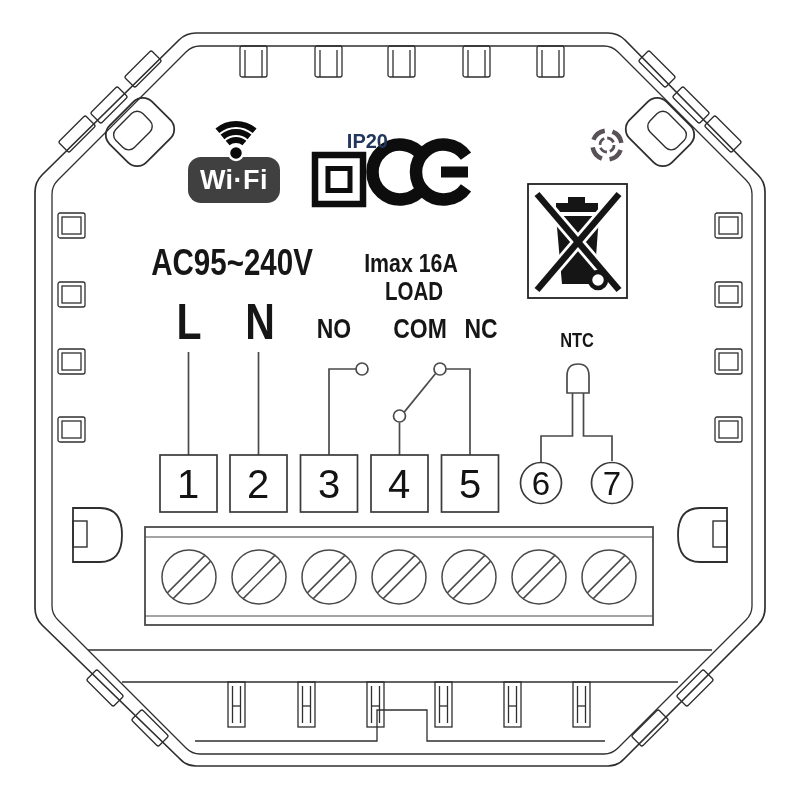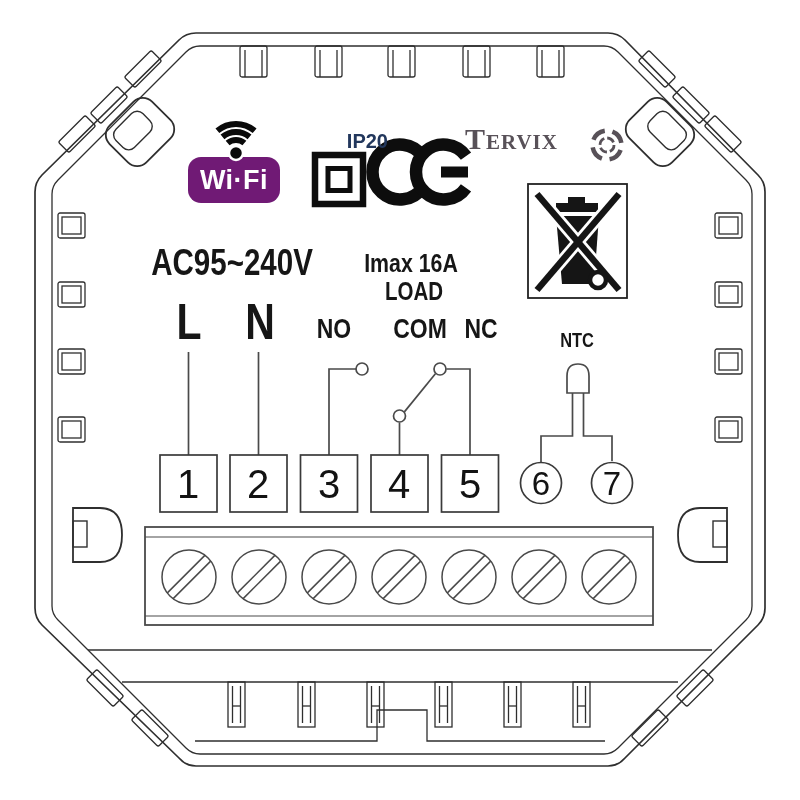--- a/index.html
+++ b/index.html
@@ -6,21 +6,21 @@
   .stage{position:relative;width:800px;height:800px;background:#fff;overflow:hidden;
          font-family:"Liberation Sans",sans-serif;}
   .stage svg{position:absolute;left:0;top:0;}
   .layer0{z-index:0;}
   .layer2{z-index:2;pointer-events:none;}
   .label{position:absolute;z-index:1;color:#161616;font-weight:bold;white-space:nowrap;
          text-align:center;transform:scaleX(0.82);transform-origin:center;line-height:1;}
   .tnum{position:absolute;z-index:1;width:56px;height:56px;display:flex;align-items:center;
         justify-content:center;color:#131313;font-size:40px;line-height:1;}
   .wifi-badge{position:absolute;z-index:1;left:188px;top:157px;width:92px;height:46px;
-        background:#701a75;border-radius:13px;display:flex;align-items:center;justify-content:center;
+        background:#404040;border-radius:13px;display:flex;align-items:center;justify-content:center;
         color:#fff;font-weight:bold;font-size:27px;letter-spacing:.5px;}
   .tervix{position:absolute;z-index:1;left:465px;top:124px;width:140px;text-align:left;
         font-family:"Liberation Serif",serif;font-weight:bold;font-size:30px;line-height:1;
         font-variant:small-caps;color:#585158;letter-spacing:1px;}
   .ip20{position:absolute;z-index:1;left:288px;top:131px;width:100px;color:#22375c;
         font-weight:bold;font-size:20px;text-align:right;line-height:1;}
   .sr{position:absolute;width:1px;height:1px;overflow:hidden;clip:rect(0 0 0 0);white-space:nowrap;}
 </style>
 </head>
 <body>
@@ -201,21 +201,20 @@
   <div class="wifi-badge">
     <span>Wi·Fi</span>
   </div>
 
   <div class="ip20">IP20</div>
 
   <div style="position:absolute;left:378px;top:142px;">
     <span class="sr">CE</span>
   </div>
 
-  <div class="tervix">Tervix</div>
 
   <div class="label" style="left:132px;top:245px;width:200px;font-size:36px;">AC95~240V</div>
   <div class="label" style="left:311px;top:250px;width:200px;font-size:26px;">Imax 16A</div>
   <div class="label" style="left:314px;top:279px;width:200px;font-size:25px;">LOAD</div>
 
   <div class="label" style="left:139px;top:297px;width:100px;font-size:50px;">L</div>
   <div class="label" style="left:210px;top:297px;width:100px;font-size:50px;">N</div>
 
   <div class="label" style="left:284px;top:315px;width:100px;font-size:28px;">NO</div>
   <div class="label" style="left:370px;top:315px;width:100px;font-size:28px;">COM</div>

